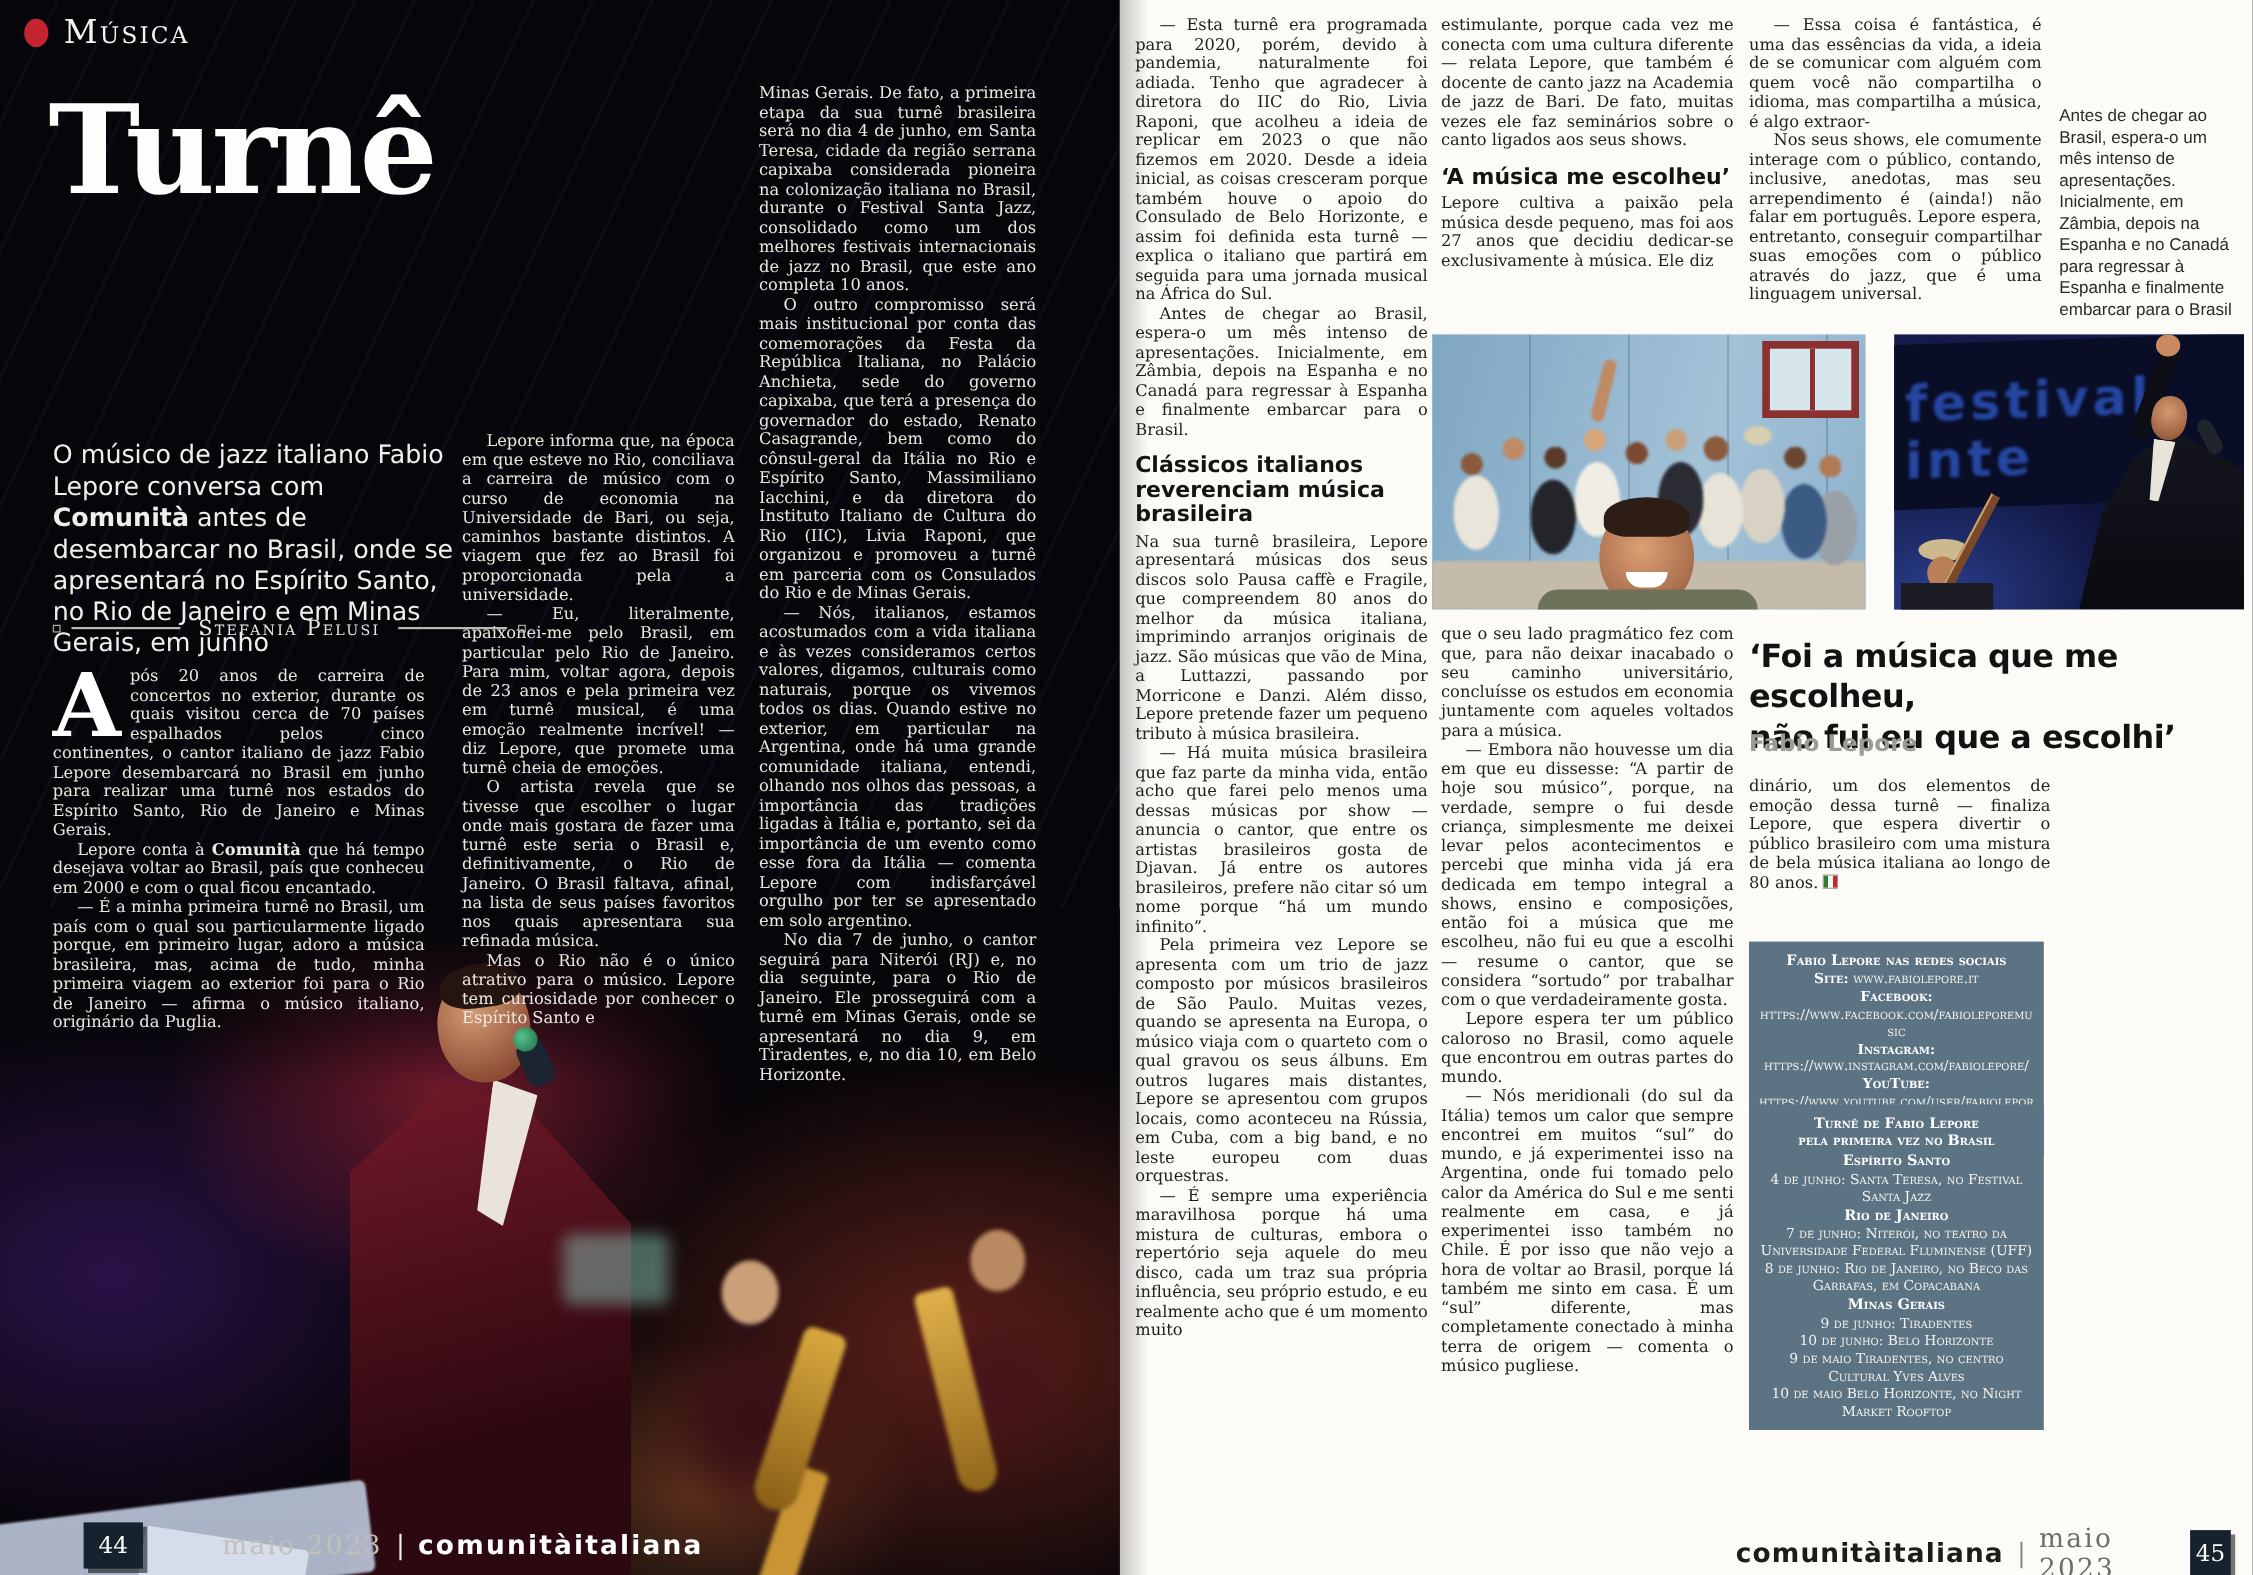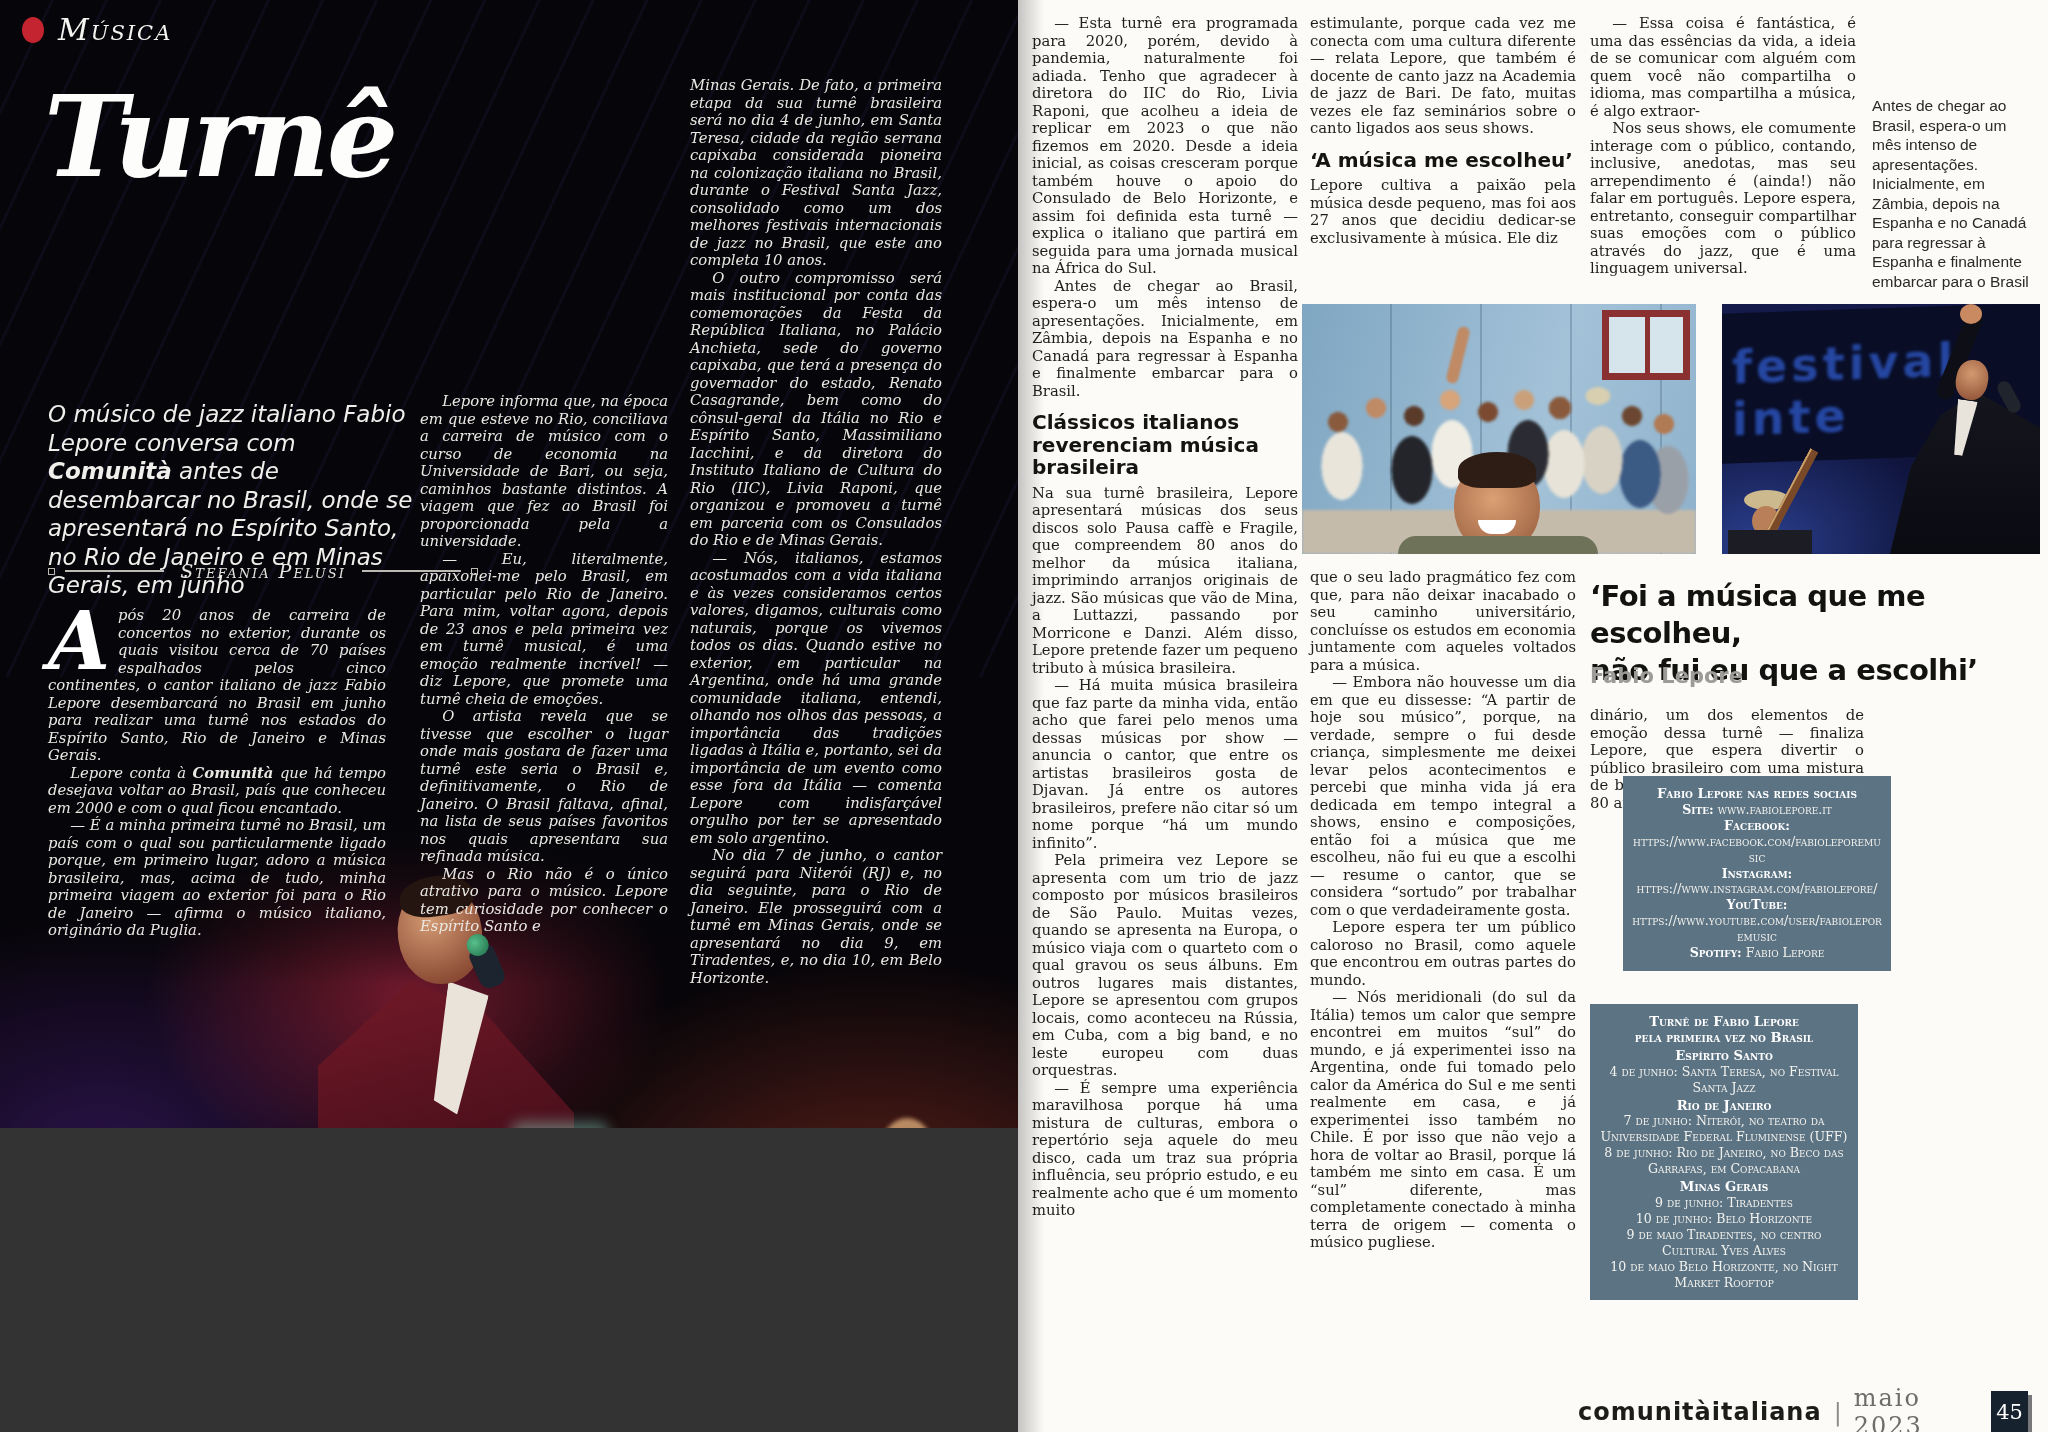--- a/index.html
+++ b/index.html
@@ -1,22 +1,22 @@
 <!DOCTYPE html>
 <html lang="pt"><head>
 <meta charset="utf-8">
 <style>
   * { margin:0; padding:0; box-sizing:border-box; }
   html,body { background:#333; }
   #spread { position:relative; width:2048px; height:1432px; overflow:hidden;
             font-family:"DejaVu Serif", serif; }
 
   
-  .page-left { position:absolute; left:0; top:0; width:1018px; height:1128px;
-               background:#06060a; overflow:hidden;font-style:italic; }
+  .page-left { position:absolute; left:0; top:0; width:1018px; height:1432px;
+               background:#06060a; overflow:hidden; }
   .page-left::after { content:""; position:absolute; left:0; top:0; width:100%; height:60%;
     background:repeating-linear-gradient(115deg, transparent 0 46px, rgba(96,62,168,.09) 46px 49px);
     pointer-events:none; }
 
   .section-head { position:absolute; left:22px; top:12px; display:flex; align-items:center; gap:14px; z-index:6; }
   .red-dot { width:22px; height:26px; border-radius:50%; background:#c42430; }
   .section-label { color:#f5f4f1; font-size:30px; font-variant:small-caps; letter-spacing:2px; }
 
   .main-title { position:absolute; left:44px; top:86px; z-index:6; color:#fdfdfb;
     font-size:112px; font-weight:bold; line-height:101px; letter-spacing:-3px; }
@@ -192,21 +192,21 @@
   #continuation { left:572px; top:706px; width:274px; }
   .endmark { display:inline-block; width:14px; height:13px; vertical-align:-1px; margin-left:4px;
     background:linear-gradient(90deg, #2e7d32 0 33%, #f5f5f2 33% 66%, #c62828 66%);
     border:1px solid #9a9a94; }
 
   .box { position:absolute; left:572px; width:268px; z-index:5; background:#5c7384;
     color:#f3f3ee; text-align:center; font-variant:small-caps;
     font-size:12.6px; line-height:15.9px; padding:10px 8px; overflow-wrap:break-word; }
   .box .box-title { font-weight:bold; color:#ffffff; font-size:13.2px; }
   .box .lbl { font-weight:bold; color:#ffffff; }
-  #social-box { top:776px;margin-left:33px; }
+  #social-box { top:856px; }
   #tour-box { top:1004px; }
   .box .box-subhead { font-weight:bold; color:#ffffff; font-size:13.2px; margin-top:2px; }
 
   .footer-right { position:absolute; left:560px; top:1384px; width:450px; z-index:7;
     display:flex; align-items:center; justify-content:flex-end; gap:12px; }
   .foot-brand-r { color:#1c1c1a; font-family:"DejaVu Sans", sans-serif; font-weight:bold;
     font-size:24px; letter-spacing:1px; }
   .foot-sep-r { color:#8a8a86; font-size:24px; }
   .foot-issue-r { color:#6e6d69; font-size:24px; letter-spacing:2px; }
   .footer-right .pagenum-box { margin-left:26px; }

